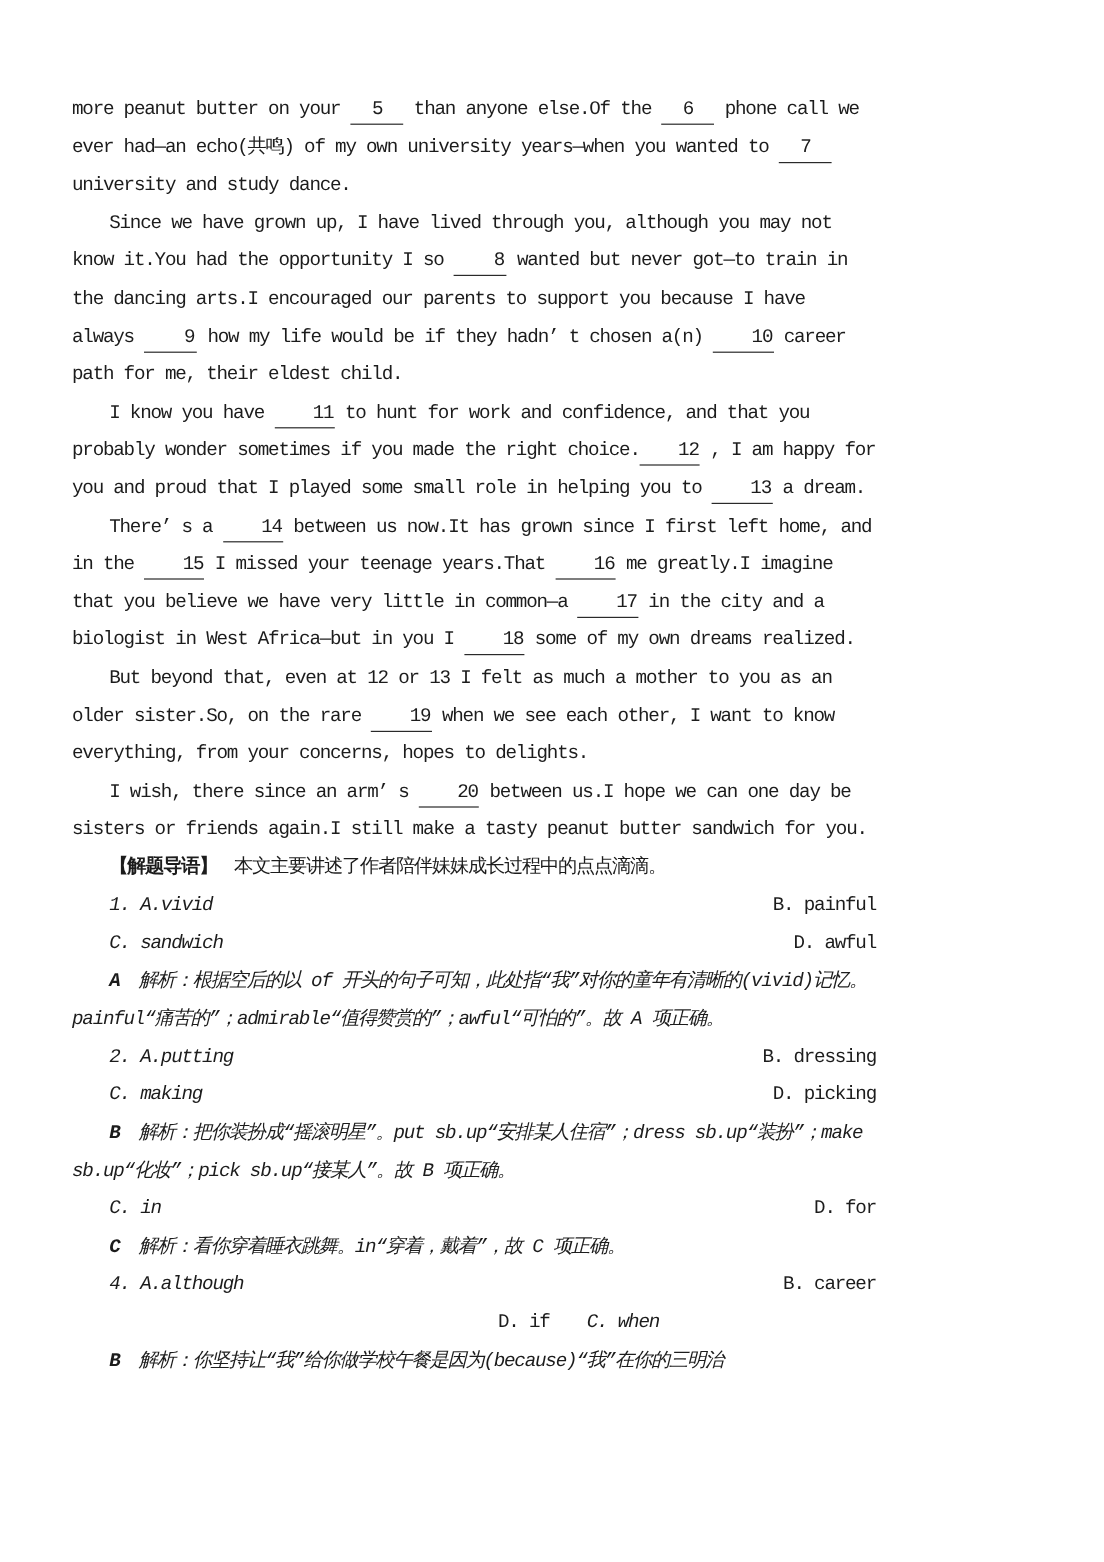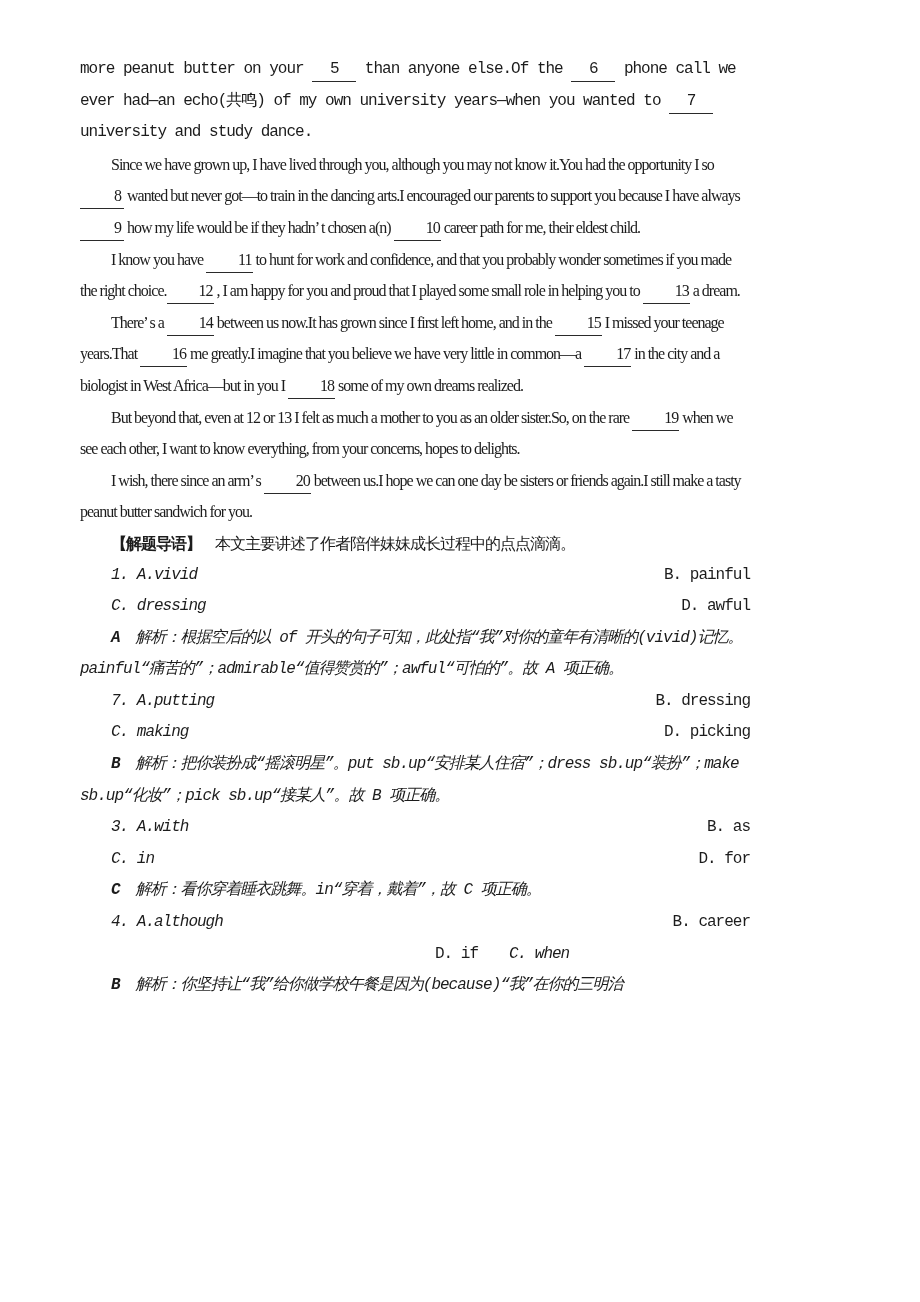--- a/index.html
+++ b/index.html
@@ -2,33 +2,33 @@
 <html><head>
 <meta charset="utf-8">
 <style>
   html, body { margin: 0; padding: 0; background: #ffffff; }
   body {
     width: 920px; height: 1302px; overflow: hidden;
     font-family: "Liberation Mono", "DejaVu Sans Mono", monospace;
     font-size: 16px; line-height: 31.6px; letter-spacing: -1px;
     color: #1c1c1c;
   }
-  .page { width: 670px; margin-left: 80px; padding-top: 54px; }
+  .page { width: 670px; margin-left: 60px; padding-top: 76px; }
   p { margin: 0; }
-  .para.indent { text-indent: 31px; font-family: Liberation Serif, serif; }
+  .para.indent { text-indent: 31px; }
   .blank {
     display: inline-block; min-width: 42px; text-align: center;
     border-bottom: 1px solid #2a2a2a; line-height: 24px; padding: 0 1px;
   }
   .opt-row { display: flex; }
   .opt-cell.c0 { margin-left: 31px; width: 241px; flex: 0 0 241px; font-style: italic; }
   .opt-cell.c1 { flex: 1; text-align: right; }
   .answer { text-indent: 31px; font-style: italic; }
   .ans-letter { font-weight: bold; margin-right: 16px; }
-  .guide { text-indent: 31px; font-family: Liberation Serif, serif; }
+  .guide { text-indent: 31px; }
   .guide-label { font-weight: bold; margin-right: 14px; }
 </style>
 </head>
 <body>
 
 <div class="page">
   <div>
       <p class="para"><span>more peanut butter on your </span><span class="blank">5</span><span> than anyone else.Of the </span><span class="blank">6</span><span> phone call we ever had—an echo(共鸣) of my own university years—when you wanted to </span><span class="blank">7</span><span> university and study dance.</span></p>
       <p class="para indent"><span>Since we have grown up, I have lived through you, although you may not know it.You had the opportunity I so </span><span class="blank">8</span><span> wanted but never got—to train in the dancing arts.I encouraged our parents to support you because I have always </span><span class="blank">9</span><span> how my life would be if they hadn’ t chosen a(n) </span><span class="blank">10</span><span> career path for me, their eldest child.</span></p>
       <p class="para indent"><span>I know you have </span><span class="blank">11</span><span> to hunt for work and confidence, and that you probably wonder sometimes if you made the right choice.</span><span class="blank">12</span><span> , I am happy for you and proud that I played some small role in helping you to </span><span class="blank">13</span><span> a dream.</span></p>
@@ -36,37 +36,33 @@
       <p class="para indent"><span>But beyond that, even at 12 or 13 I felt as much a mother to you as an older sister.So, on the rare </span><span class="blank">19</span><span> when we see each other, I want to know everything, from your concerns, hopes to delights.</span></p>
       <p class="para indent"><span>I wish, there since an arm’ s </span><span class="blank">20</span><span> between us.I hope we can one day be sisters or friends again.I still make a tasty peanut butter sandwich for you.</span></p>
     </div>
   <p class="guide"><b class="guide-label">【解题导语】</b><span>本文主要讲述了作者陪伴妹妹成长过程中的点点滴滴。</span></p>
   <div>
       <div class="opt-row">
         <span class="opt-cell c0">1. A.vivid</span>
         <span class="opt-cell c1">B. painful</span>
       </div>
       <div class="opt-row">
-        <span class="opt-cell c0">C. dressing</span>
+        <span class="opt-cell c0">C. sandwich</span>
         <span class="opt-cell c1">D. awful</span>
       </div>
       <p class="answer"><b class="ans-letter">A</b><span>解析：根据空后的以 of 开头的句子可知，此处指“我”对你的童年有清晰的(vivid)记忆。painful“痛苦的”；admirable“值得赞赏的”；awful“可怕的”。故 A 项正确。</span></p>
       <div class="opt-row">
-        <span class="opt-cell c0">7. A.putting</span>
+        <span class="opt-cell c0">2. A.putting</span>
         <span class="opt-cell c1">B. dressing</span>
       </div>
       <div class="opt-row">
         <span class="opt-cell c0">C. making</span>
         <span class="opt-cell c1">D. picking</span>
       </div>
       <p class="answer"><b class="ans-letter">B</b><span>解析：把你装扮成“摇滚明星”。put sb.up“安排某人住宿”；dress sb.up“装扮”；make sb.up“化妆”；pick sb.up“接某人”。故 B 项正确。</span></p>
-      <div class="opt-row">
-        <span class="opt-cell c0">3. A.with</span>
-        <span class="opt-cell c1">B. as</span>
-      </div>
       <div class="opt-row">
         <span class="opt-cell c0">C. in</span>
         <span class="opt-cell c1">D. for</span>
       </div>
       <p class="answer"><b class="ans-letter">C</b><span>解析：看你穿着睡衣跳舞。in“穿着，戴着”，故 C 项正确。</span></p>
       <div class="opt-row">
         <span class="opt-cell c0">4. A.although</span>
         <span class="opt-cell c1">B. career</span>
       </div>
       <div class="opt-row">

